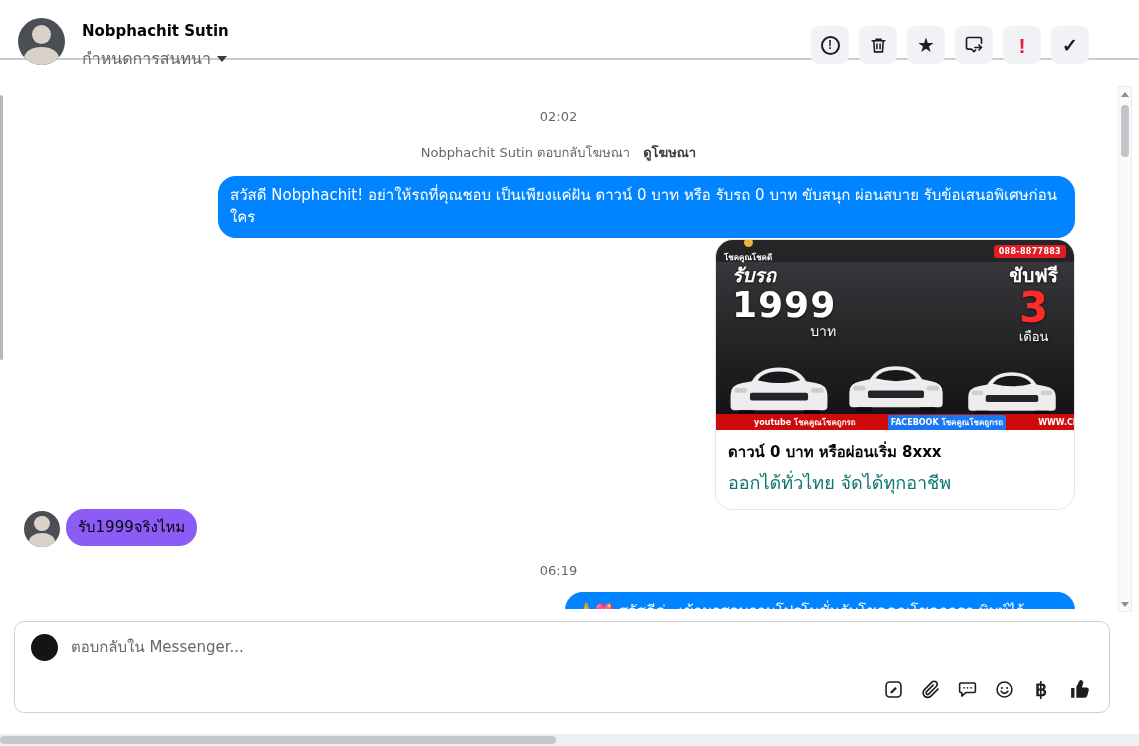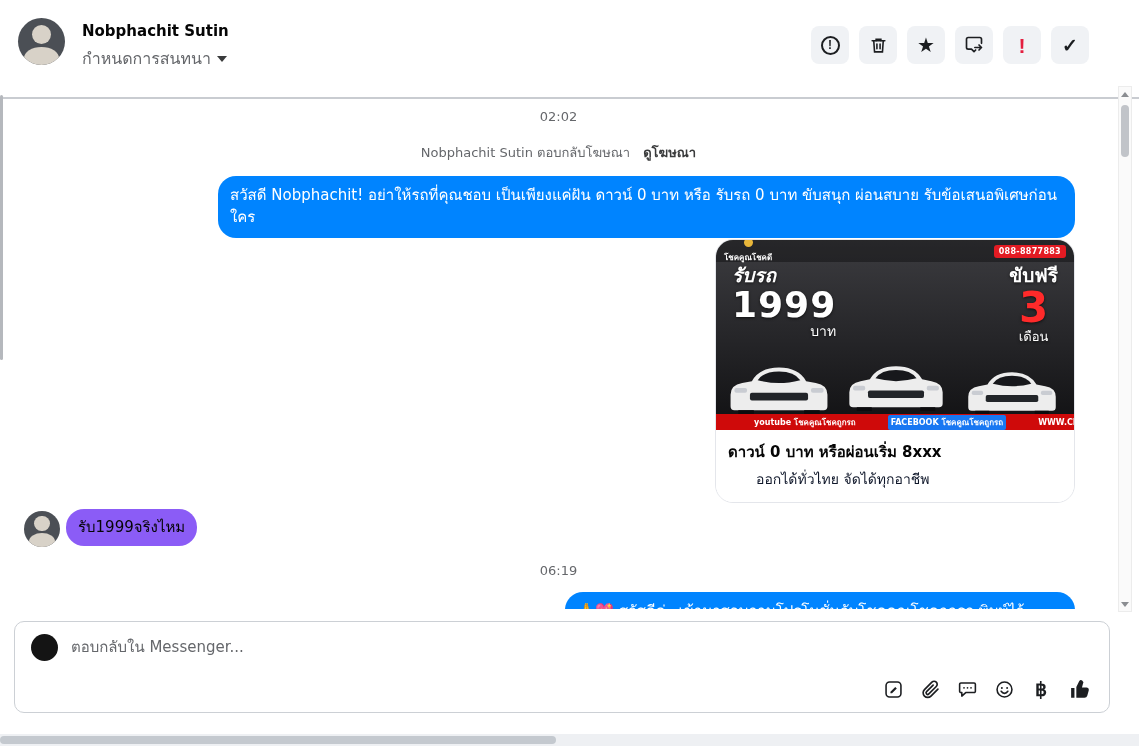--- a/index.html
+++ b/index.html
@@ -2,21 +2,21 @@
 <html><head>
 <meta charset="utf-8">
 <style>
   * { margin:0; padding:0; box-sizing:border-box; }
   html,body { background:#fff; }
   .page {
     position:relative; width:1139px; height:746px; background:#fff; overflow:hidden;
     font-family:"DejaVu Sans","Liberation Sans",sans-serif; color:#050505;
   }
   
-  .header { position:absolute; top:0; left:0; right:0; height:99px; background:#fff; border-bottom:2px solid #c9ccd1; z-index:30; }
+  .header { position:absolute; top:0; left:0; right:0; height:60px; background:#fff; border-bottom:2px solid #c9ccd1; z-index:30; }
   .hdr-avatar { position:absolute; left:18px; top:18px; width:47px; height:47px; border-radius:50%; background:#4b4f55; overflow:hidden; cursor:pointer; }
   .avatar-ph { position:relative; background:#4b4f55; }
   .avatar-ph::before { content:""; position:absolute; width:42%; height:42%; border-radius:50%; background:#d8d2c8; left:29%; top:14%; }
   .avatar-ph::after  { content:""; position:absolute; width:74%; height:48%; border-radius:50% 50% 0 0; background:#d8d2c8; left:13%; top:62%; }
   .hdr-name { position:absolute; left:82px; top:22px; font-size:15px; font-weight:700; color:#050505; }
   .hdr-sub  { position:absolute; left:82px; top:46px; font-size:16px; color:#65676b; display:flex; align-items:center; gap:6px; cursor:pointer; }
   .caret-down { width:0; height:0; border-left:5px solid transparent; border-right:5px solid transparent; border-top:6px solid #3a3b3c; }
   .actions { position:absolute; right:50px; top:26px; display:flex; gap:10px; }
   .act { width:38px; height:38px; border:none; border-radius:8px; background:#f0f2f5; display:flex; align-items:center; justify-content:center; cursor:pointer; }
   .exc-circle { width:19px; height:19px; border:2px solid #1c1e21; border-radius:50%; display:flex; align-items:center; justify-content:center; font-size:12px; font-weight:800; color:#1c1e21; line-height:1; }
@@ -53,21 +53,21 @@
   .p-right .p-top { font-size:16px; font-weight:600; }
   .p-right .p-big { font-size:30px; font-weight:800; display:inline; }
   .p-right .p-unit { font-size:14px; font-weight:700; display:inline; }
   .cars { position:absolute; left:0; right:0; bottom:14px; display:flex; justify-content:space-between; align-items:flex-end; padding:0 4px; }
   .car { display:block; }
   .ad-footer { position:absolute; bottom:0; left:0; right:0; height:16px; background:#cf0a0a; display:flex; align-items:center; justify-content:space-between; padding:0 6px; }
   .ad-footer span { color:#fff; font-size:8px; font-weight:700; white-space:nowrap;margin-left:32px; }
   .ad-foot-fb { background:#1877f2; padding:1px 3px; border-radius:2px; }
   .ad-text { padding:10px 12px 12px 12px; background:#fff; }
   .ad-title { font-size:15px; font-weight:700; color:#050505; }
-  .ad-sub { font-size:14px; color:#0f172a; margin-top:4px;margin-left:28px; }
+  .ad-sub { font-size:18px; color:#0f766e; margin-top:4px; }
 
   
   .vscroll { position:absolute; top:86px; right:7px; width:14px; height:526px; background:#fafafa; border:1px solid #ececec; z-index:40; cursor:pointer; }
   .vs-arrow { position:absolute; left:0; width:100%; height:14px; display:flex; align-items:center; justify-content:center; }
   .tri-up { width:0; height:0; border-left:4px solid transparent; border-right:4px solid transparent; border-bottom:5px solid #8a8d91; }
   .tri-dn { width:0; height:0; border-left:4px solid transparent; border-right:4px solid transparent; border-top:5px solid #8a8d91; }
   .vs-thumb { position:absolute; left:2px; top:18px; width:8px; height:52px; background:#c1c4c9; border-radius:5px; }
   .left-sliver { position:absolute; left:0; top:95px; width:3px; height:265px; background:#b5b8bd; border-radius:2px; z-index:40; cursor:pointer; }
   .hscroll { position:absolute; left:0; right:0; top:734px; height:12px; background:#eef0f3; z-index:40; cursor:pointer; }
   .hs-thumb { position:absolute; left:0; top:2px; width:556px; height:8px; background:#c4c9cf; border-radius:4px; }

